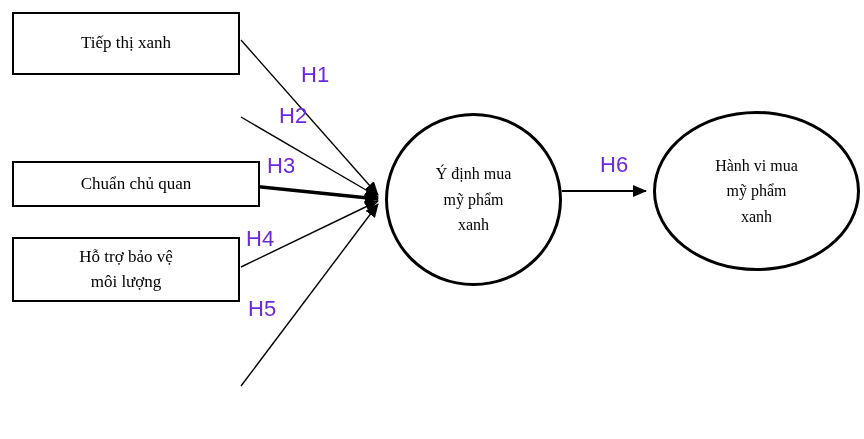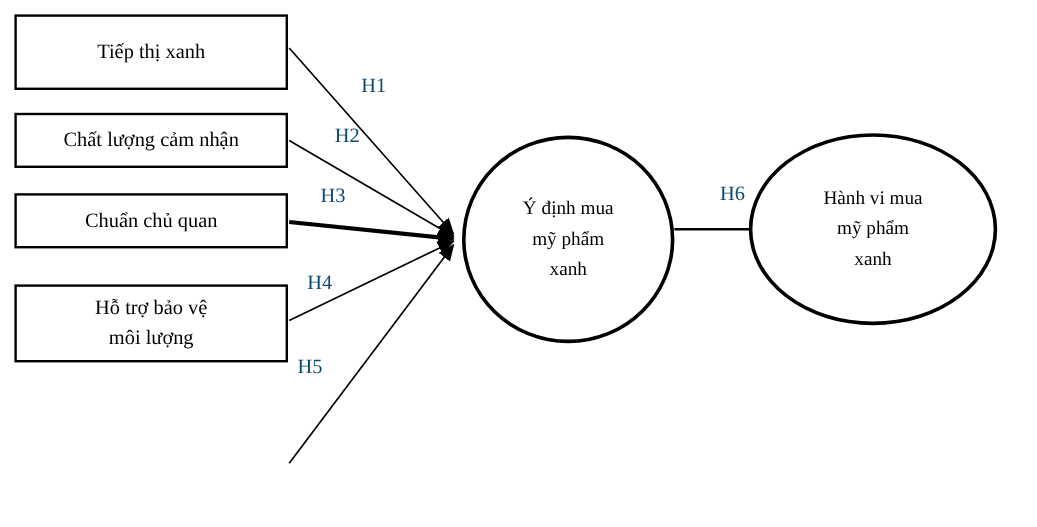--- a/index.html
+++ b/index.html
@@ -46,23 +46,23 @@
     justify-content: center;
     text-align: center;
     font-family: "Liberation Serif", "DejaVu Serif", serif;
     font-size: 16px;
     color: #000000;
     white-space: pre-line;
     line-height: 1.6;
   }
   .hyp-label {
     position: absolute;
-    font-family: Liberation Serif, serif;
-    font-size: 17px;
-    color: #0c4a6e;
+    font-family: Liberation Sans, sans-serif;
+    font-size: 22px;
+    color: #6d28d9;
     background: transparent;
   }
 </style>
 </head>
 <body>
 
 <div class="canvas">
 
   <svg class="connector-layer" width="864" height="439" viewBox="0 0 864 439">
     <defs>
@@ -75,46 +75,43 @@
     <line x1="241" y1="185" x2="378" y2="199" stroke="#000000" stroke-width="3.5" marker-end="url(#arrowhead)"></line>
     <line x1="241" y1="267" x2="378" y2="201" stroke="#000000" stroke-width="1.4" marker-end="url(#arrowhead)"></line>
     <line x1="241" y1="386" x2="378" y2="204" stroke="#000000" stroke-width="1.4" marker-end="url(#arrowhead)"></line>
     <line x1="562" y1="191" x2="646" y2="191" stroke="#000000" stroke-width="2.2" marker-end="url(#arrowhead)"></line>
   </svg>
 
   <div class="factor-box" style="left:12px; top:12px; width:228px; height:63px;">
     <span>Tiếp thị xanh</span>
   </div>
 
-  <div class="factor-box" style="left:12px; top:94px; width:228px; height:46px;">
-    <span>Chất lượng cảm nhận</span>
-  </div>
 
-  <div class="factor-box" style="left:12px; top:161px; width:228px; height:46px;">
+  <div class="factor-box" style="left:12px; top:161px; width:248px; height:46px;">
     <span>Chuẩn chủ quan</span>
   </div>
 
   <div class="factor-box" style="left:12px; top:237px; width:228px; height:65px;">
     <span>Hỗ trợ bảo vệ
 môi lượng</span>
   </div>
 
 
   <div class="node-ellipse" style="left:385px; top:113px; width:177px; height:173px;">
     <span>Ý định mua
 mỹ phẩm
 xanh</span>
   </div>
 
-  <div class="node-ellipse" style="left:624px; top:111px; width:207px; height:160px;justify-content:center;">
+  <div class="node-ellipse" style="left:653px; top:111px; width:207px; height:160px;justify-content:center;">
     <span>Hành vi mua
 mỹ phẩm
 xanh</span>
   </div>
 
   <span class="hyp-label" style="left:301px; top:62px;">H1</span>
   <span class="hyp-label" style="left:279px; top:103px;">H2</span>
   <span class="hyp-label" style="left:267px; top:153px;">H3</span>
-  <span class="hyp-label" style="left:256px; top:226px;">H4</span>
+  <span class="hyp-label" style="left:246px; top:226px;">H4</span>
   <span class="hyp-label" style="left:248px; top:296px;text-align:center;">H5</span>
   <span class="hyp-label" style="left:600px; top:152px;text-align:center;">H6</span>
 
 </div>
 
 </body></html>

